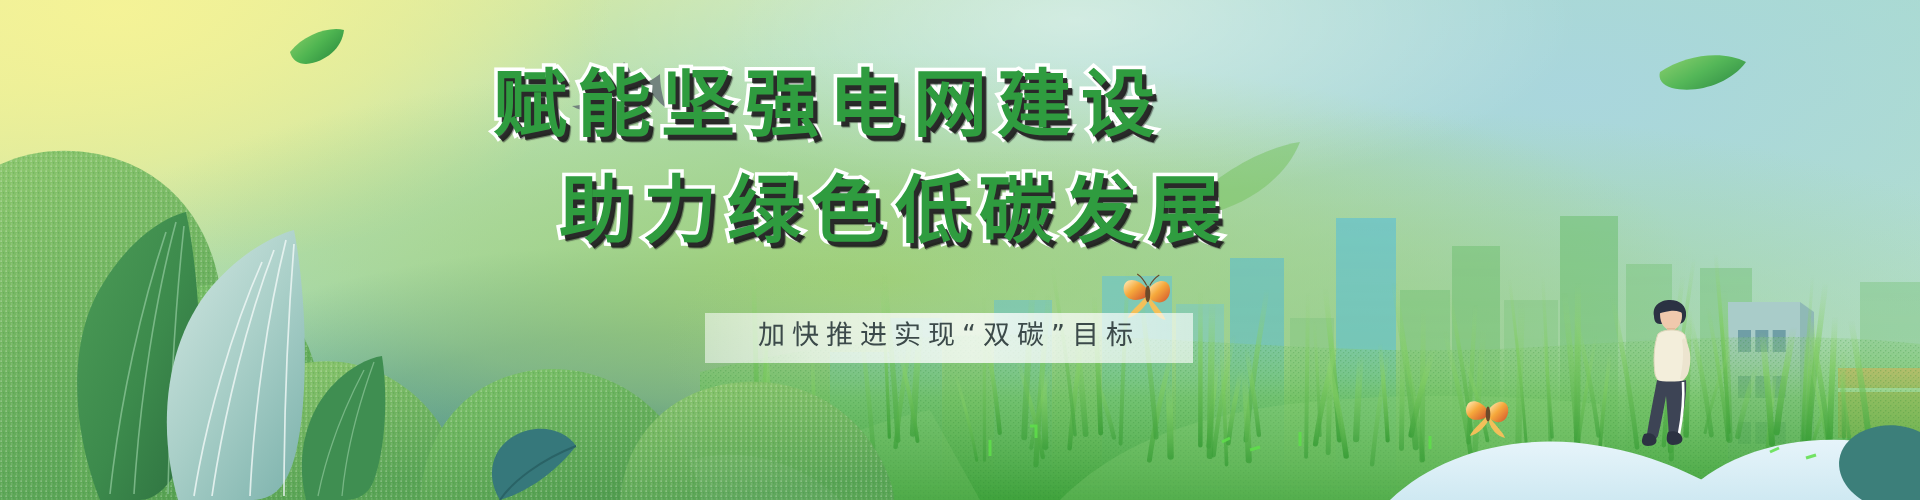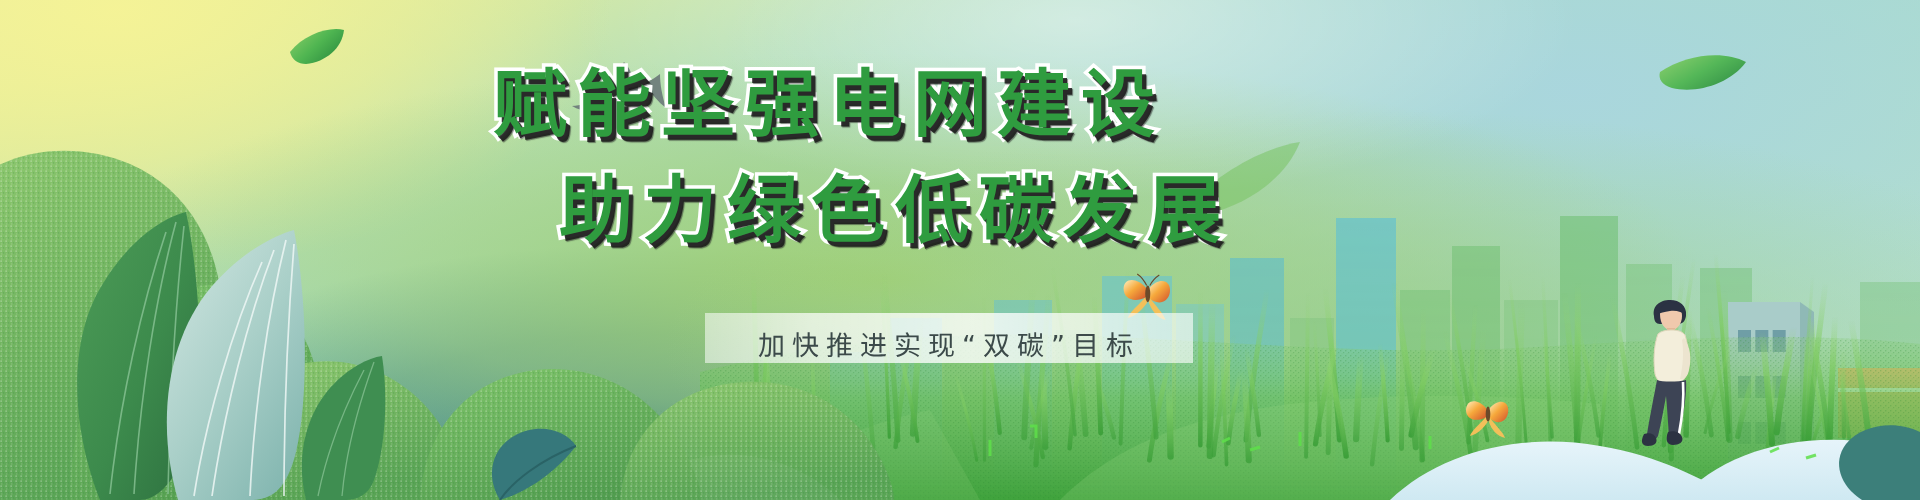--- a/index.html
+++ b/index.html
@@ -76,21 +76,21 @@
 
   .subtitle-ribbon{
     position:absolute;
     left:705px; top:313px;
     width:488px; height:50px;
     background:linear-gradient(90deg,
         rgba(255,255,255,0.55) 0%,
         rgba(255,255,255,0.72) 22%,
         rgba(255,255,255,0.80) 55%,
         rgba(255,255,255,0.62) 100%);
-    display:flex; align-items:flex-end; justify-content:center;
+    display:flex; align-items:flex-start; justify-content:center;
   }
   .subtitle-text{
     font-family:"DejaVu Sans","Liberation Sans",sans-serif;
     font-size:27px;
     letter-spacing:7px;
     color:#3c4a4a;
     white-space:nowrap;
   }
 </style>
 </head>

